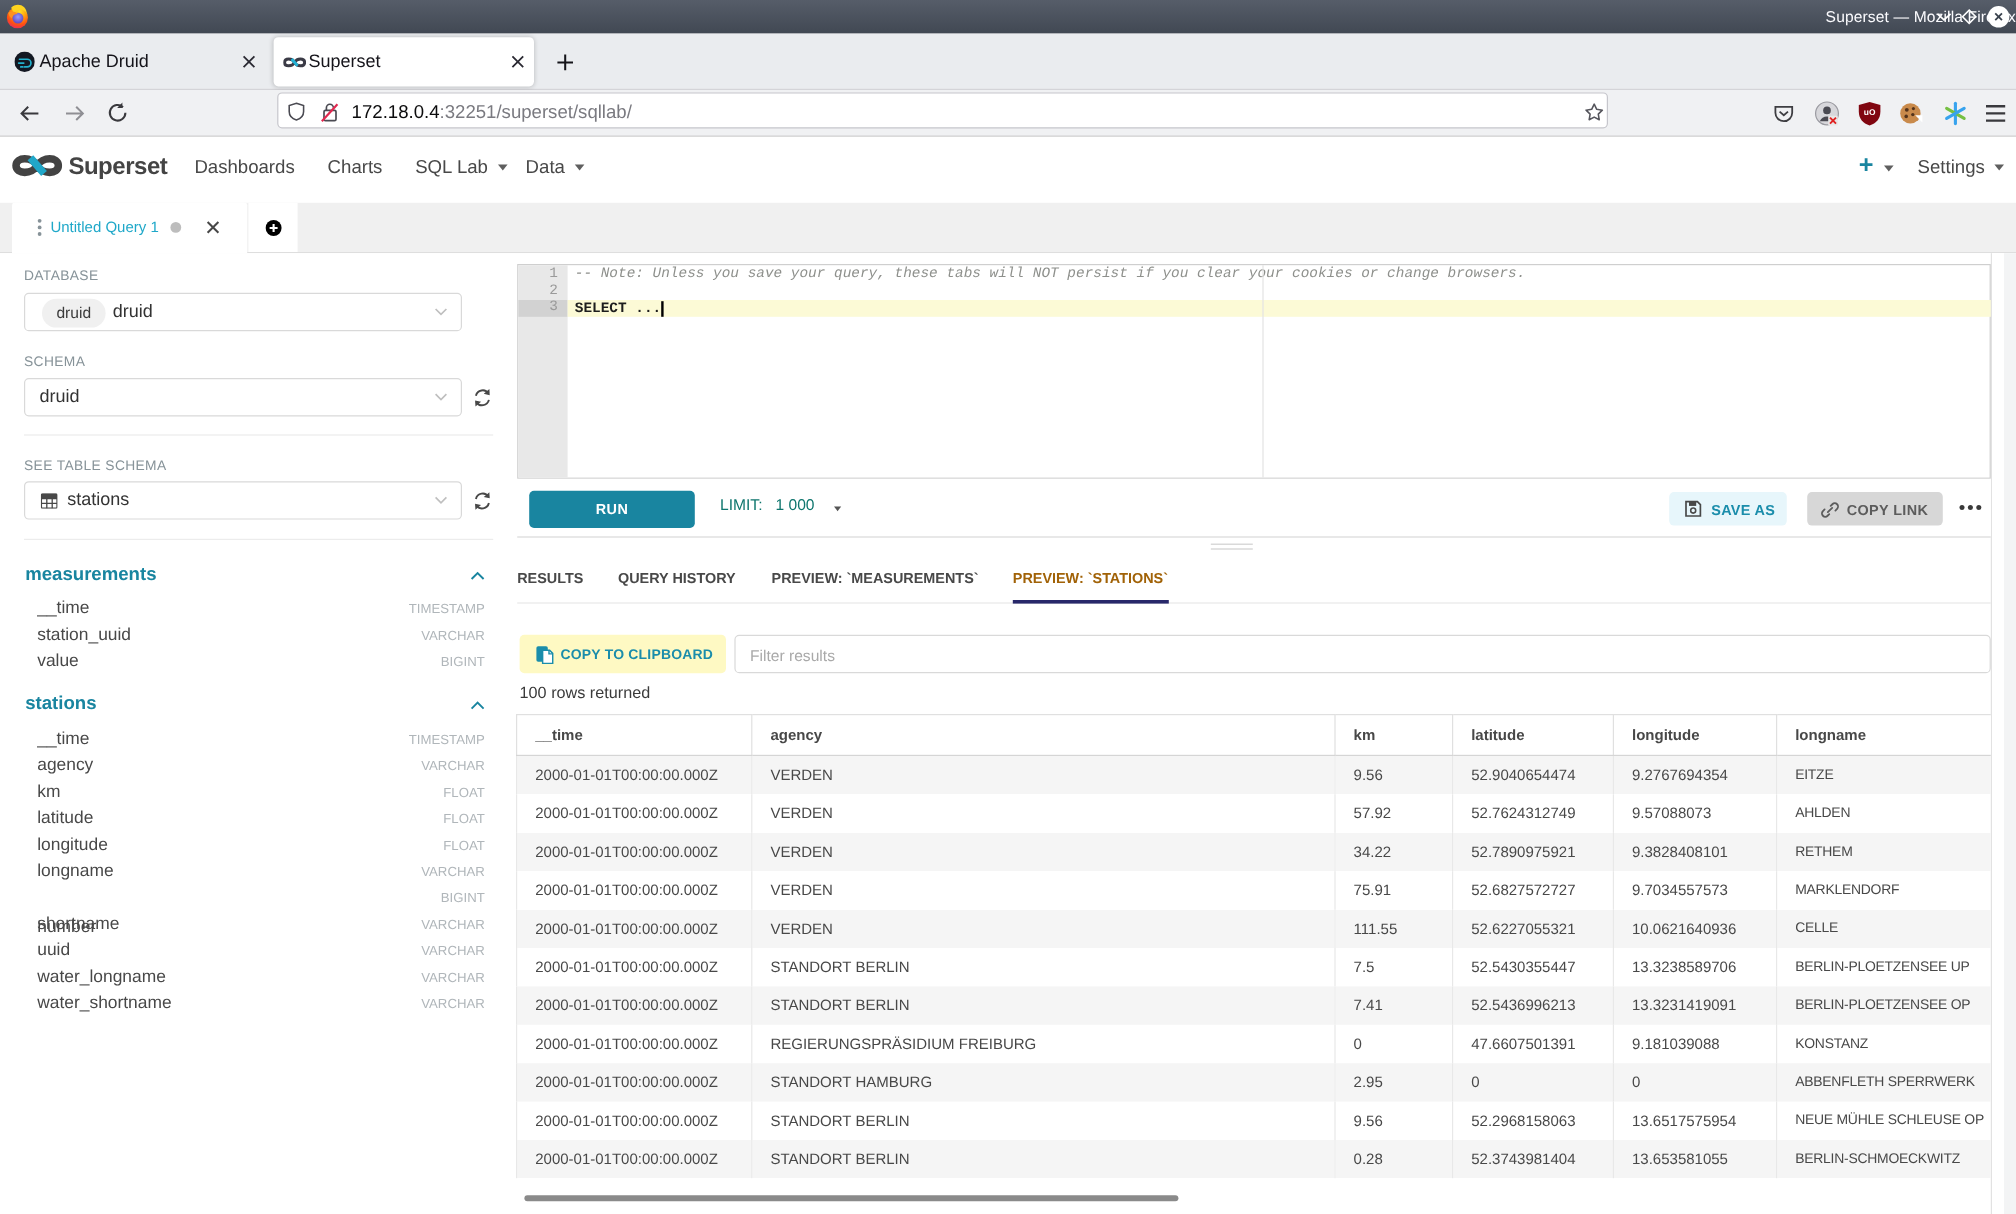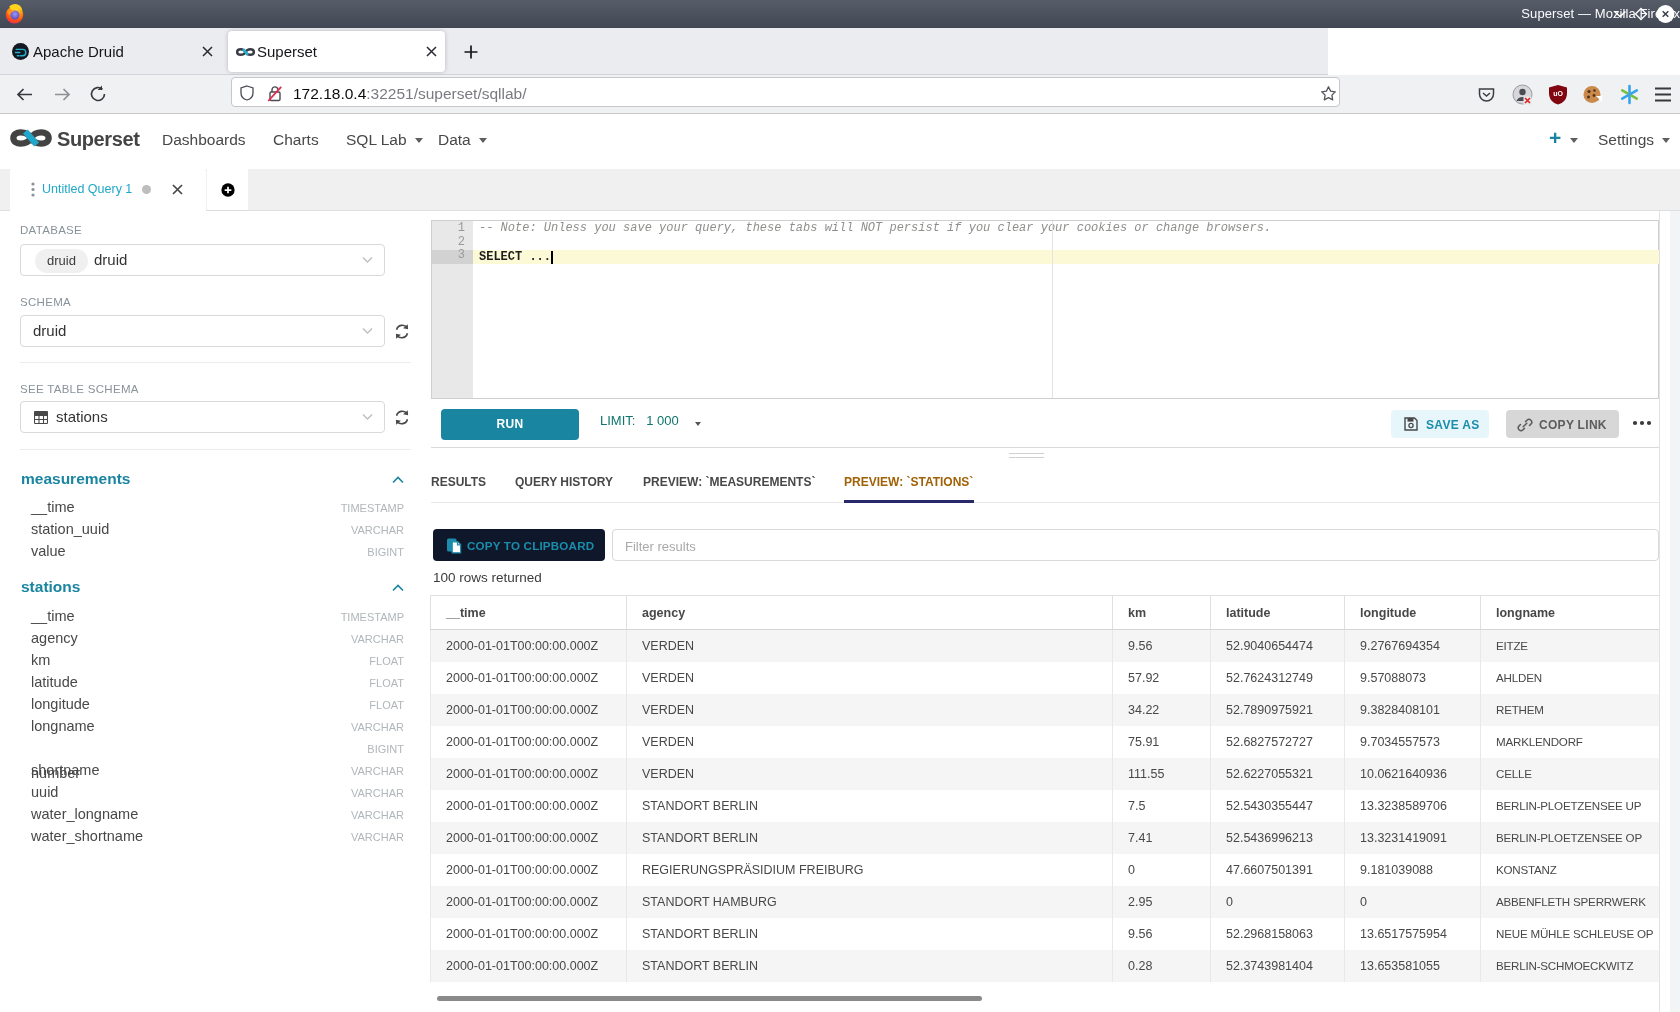--- a/index.html
+++ b/index.html
@@ -9,21 +9,21 @@
 
 
 #titlebar { left:0; top:0; width:1680px; height:28px;
   background:linear-gradient(#565d69,#414853); }
 #titlebar .title { position:absolute; left:0; right:0; top:6px; text-align:right;
   color:#fbfbfe; font-size:13px; font-weight:normal; letter-spacing:0.1px; }
 
 .winctl { position:absolute; top:0; height:28px; color:#fff; }
 
 
-#tabbar { left:0; top:28px; width:1328px; height:47px; background:#eaecef; border-bottom:1px solid #d4d4d8; }
+#tabbar { left:0; top:28px; width:1680px; height:47px; background:#eaecef; border-bottom:1px solid #d4d4d8; }
 .fftab { position:absolute; top:3px; height:41px; border-radius:4px; }
 .fftab .tabtxt { font-size:15px; color:#15141a; }
 
 
 #navbar { left:0; top:75px; width:1680px; height:39px; background:#f0f1f3; border-bottom:1px solid #c9c9c9; }
 #urlbar { position:absolute; left:231px; top:2px; width:1109px; height:30px; background:#fff;
   border:1px solid #c6c6cc; border-radius:4px; }
 
 
 #appheader { left:0; top:114px; width:1680px; height:55px; background:#fff; }
@@ -344,21 +344,21 @@
   </div>
   <div class="abs" style="left:1009px;top:453px;width:35px;height:5px;border-top:1.5px solid #d0d0d0;border-bottom:1.5px solid #d0d0d0;"></div>
   <div class="abs" style="left:431px;top:468px;width:1228px;">
     <span class="stab" style="left:0;">RESULTS</span>
     <span class="stab" style="left:84px;">QUERY HISTORY</span>
     <span class="stab" style="left:212px;">PREVIEW: `MEASUREMENTS`</span>
     <span class="stab" style="left:413px;color:#a16207;">PREVIEW: `STATIONS`</span>
   </div>
   <div class="abs" style="left:431px;top:502px;width:1228px;height:1px;background:#e8e8e8;"></div>
   <div class="abs" style="left:844px;top:500px;width:130px;height:3px;background:#28286a;"></div>
-  <div class="abs" style="left:433px;top:529px;width:172px;height:32px;background:#0f172a;border-radius:4px;">
+  <div class="abs" style="left:433px;top:529px;width:172px;height:32px;background:#fef9c3;border-radius:4px;">
     <svg class="abs" style="left:13px;top:8px" width="16" height="17" viewBox="0 0 16 17">
       <rect x="1" y="1.5" width="9.5" height="13" rx="1.5" fill="#1a8dab"></rect>
       <path d="M6.2 4.8 H12 L14.6 7.5 V15.8 H6.2 Z" fill="#fff" stroke="#1a8dab" stroke-width="1.2"></path>
       <path d="M11.5 5 V7.9 H14.3" fill="none" stroke="#1a8dab" stroke-width="1.2"></path>
     </svg>
     <span class="abs" style="left:34px;top:10px;font-size:11.6px;font-weight:bold;color:#1a8dab;letter-spacing:0.2px;white-space:nowrap;">COPY TO CLIPBOARD</span>
   </div>
   <div class="abs" style="left:612px;top:529px;width:1047px;height:32px;background:#fff;border:1px solid #d9d9d9;border-radius:4px;">
     <span class="abs" style="left:12px;top:9px;font-size:13px;color:#a9a9a9;">Filter results</span>
   </div>

